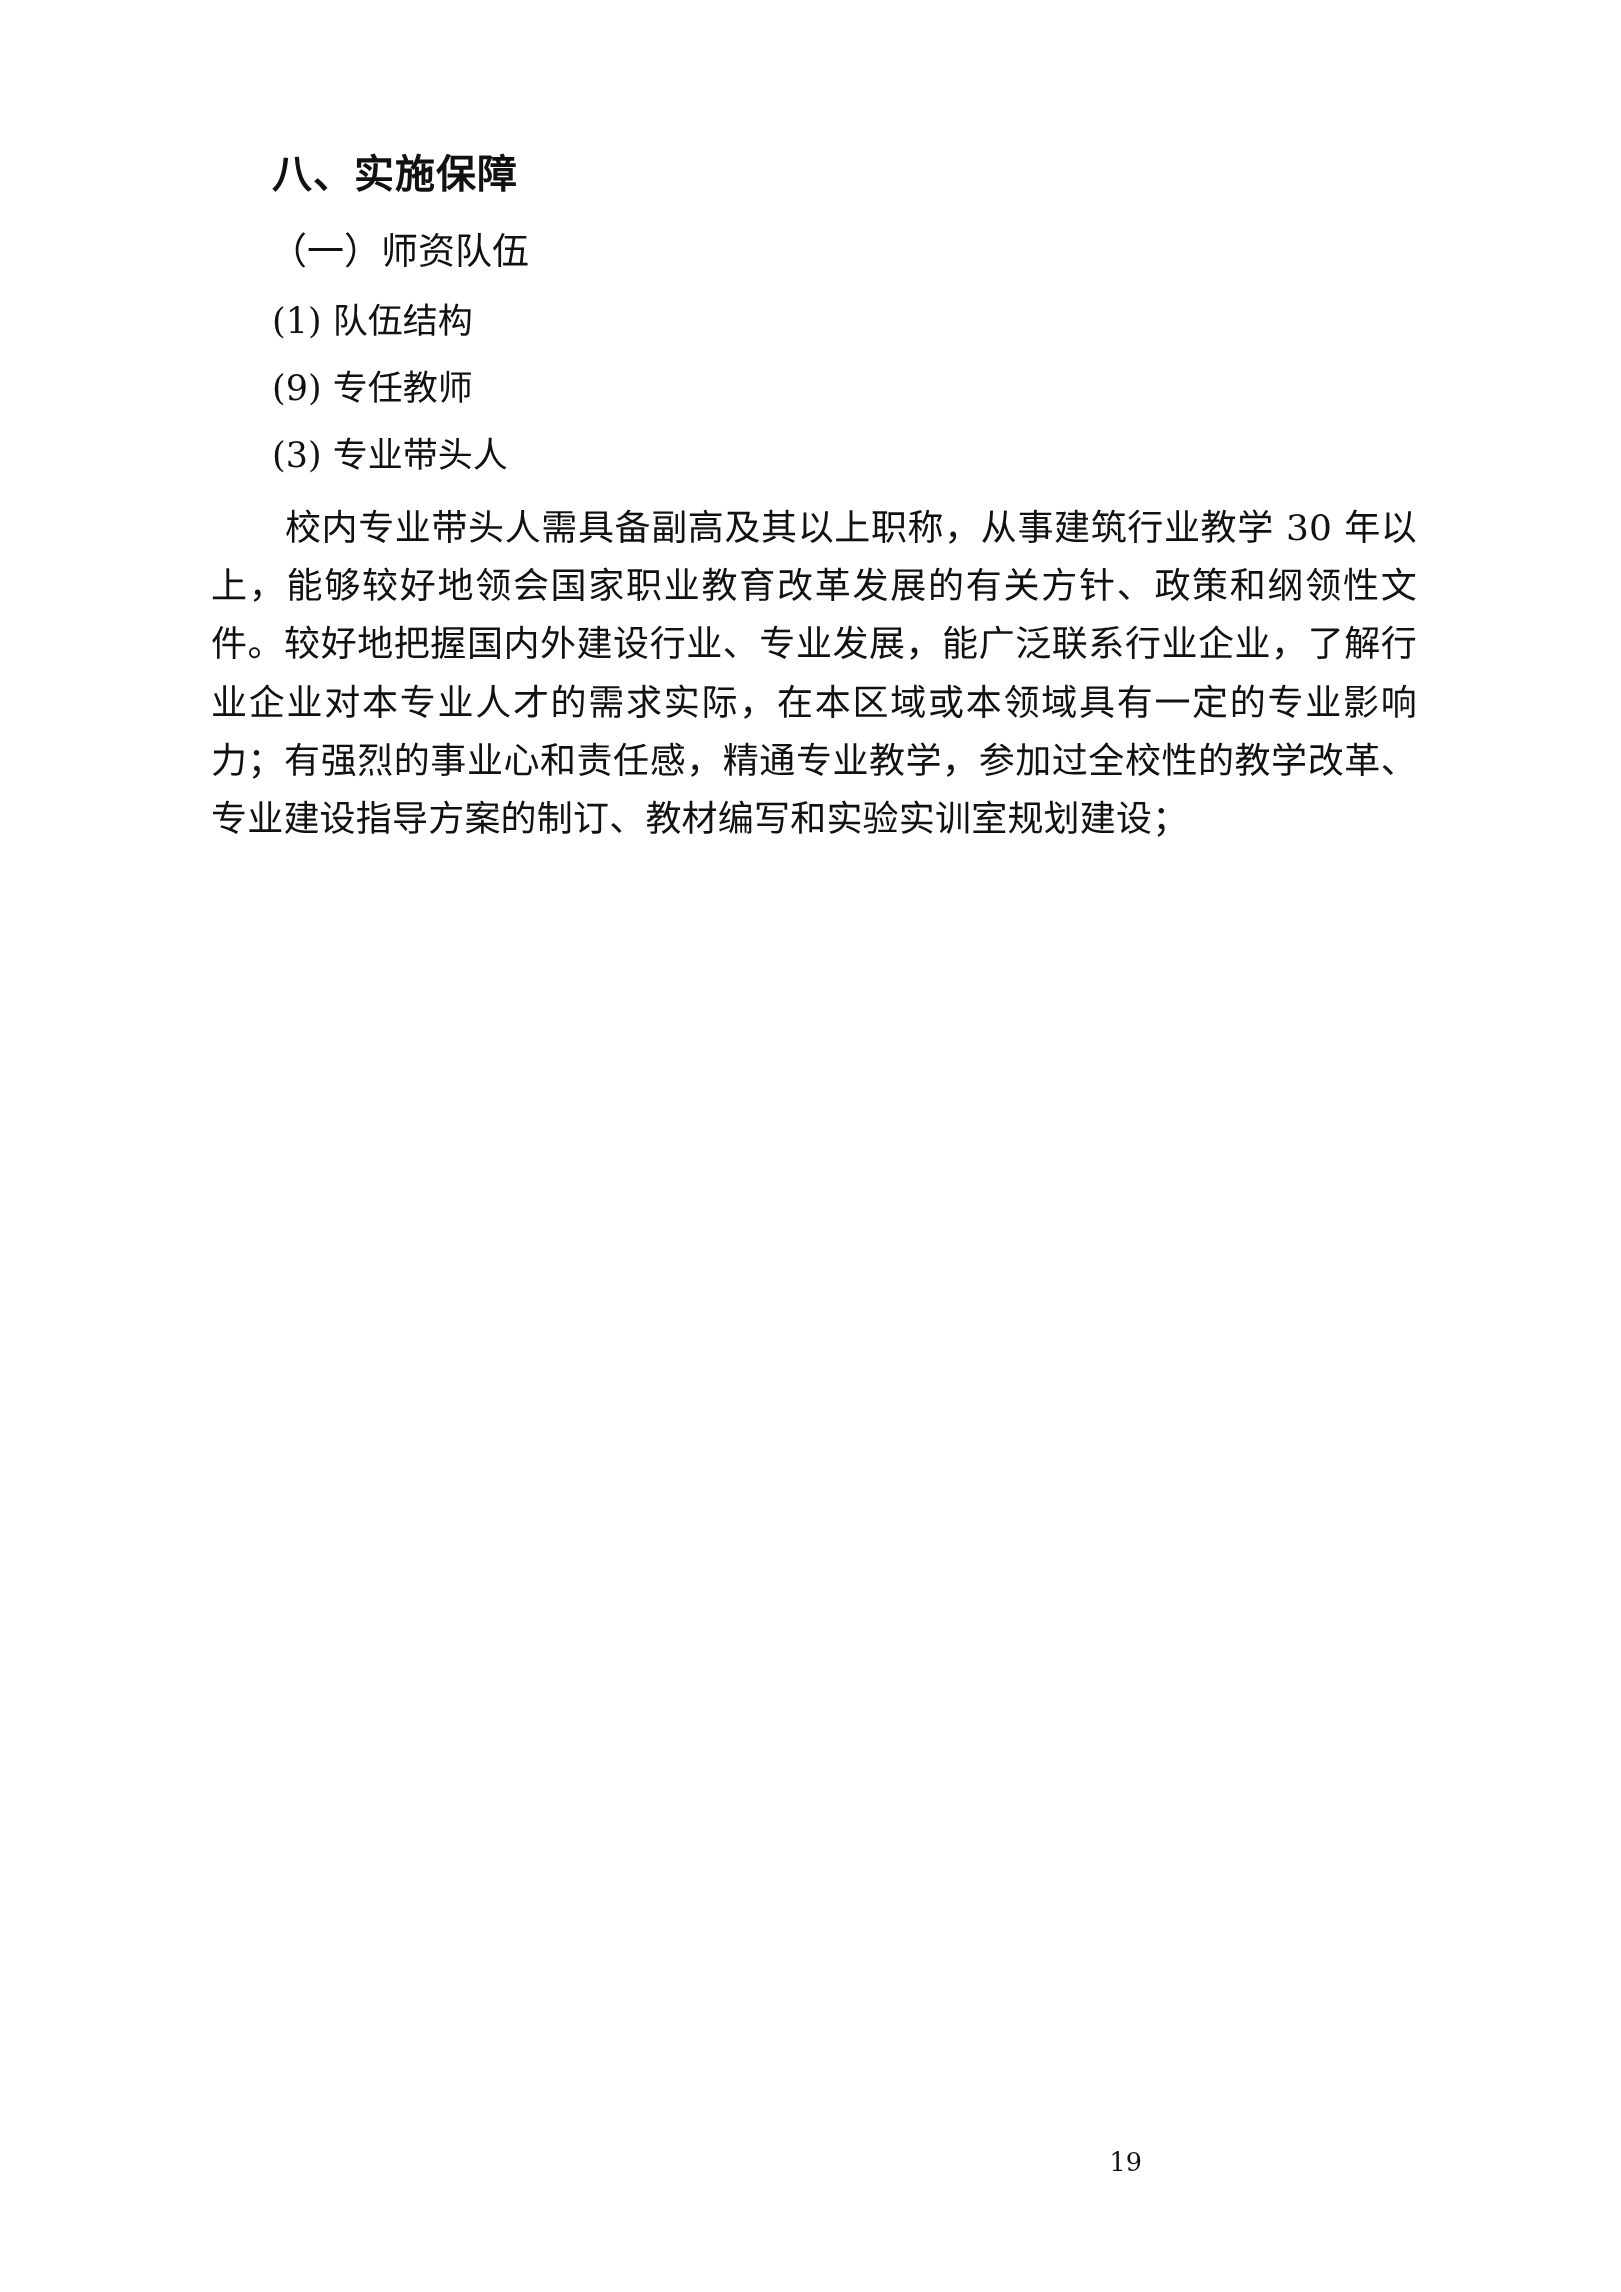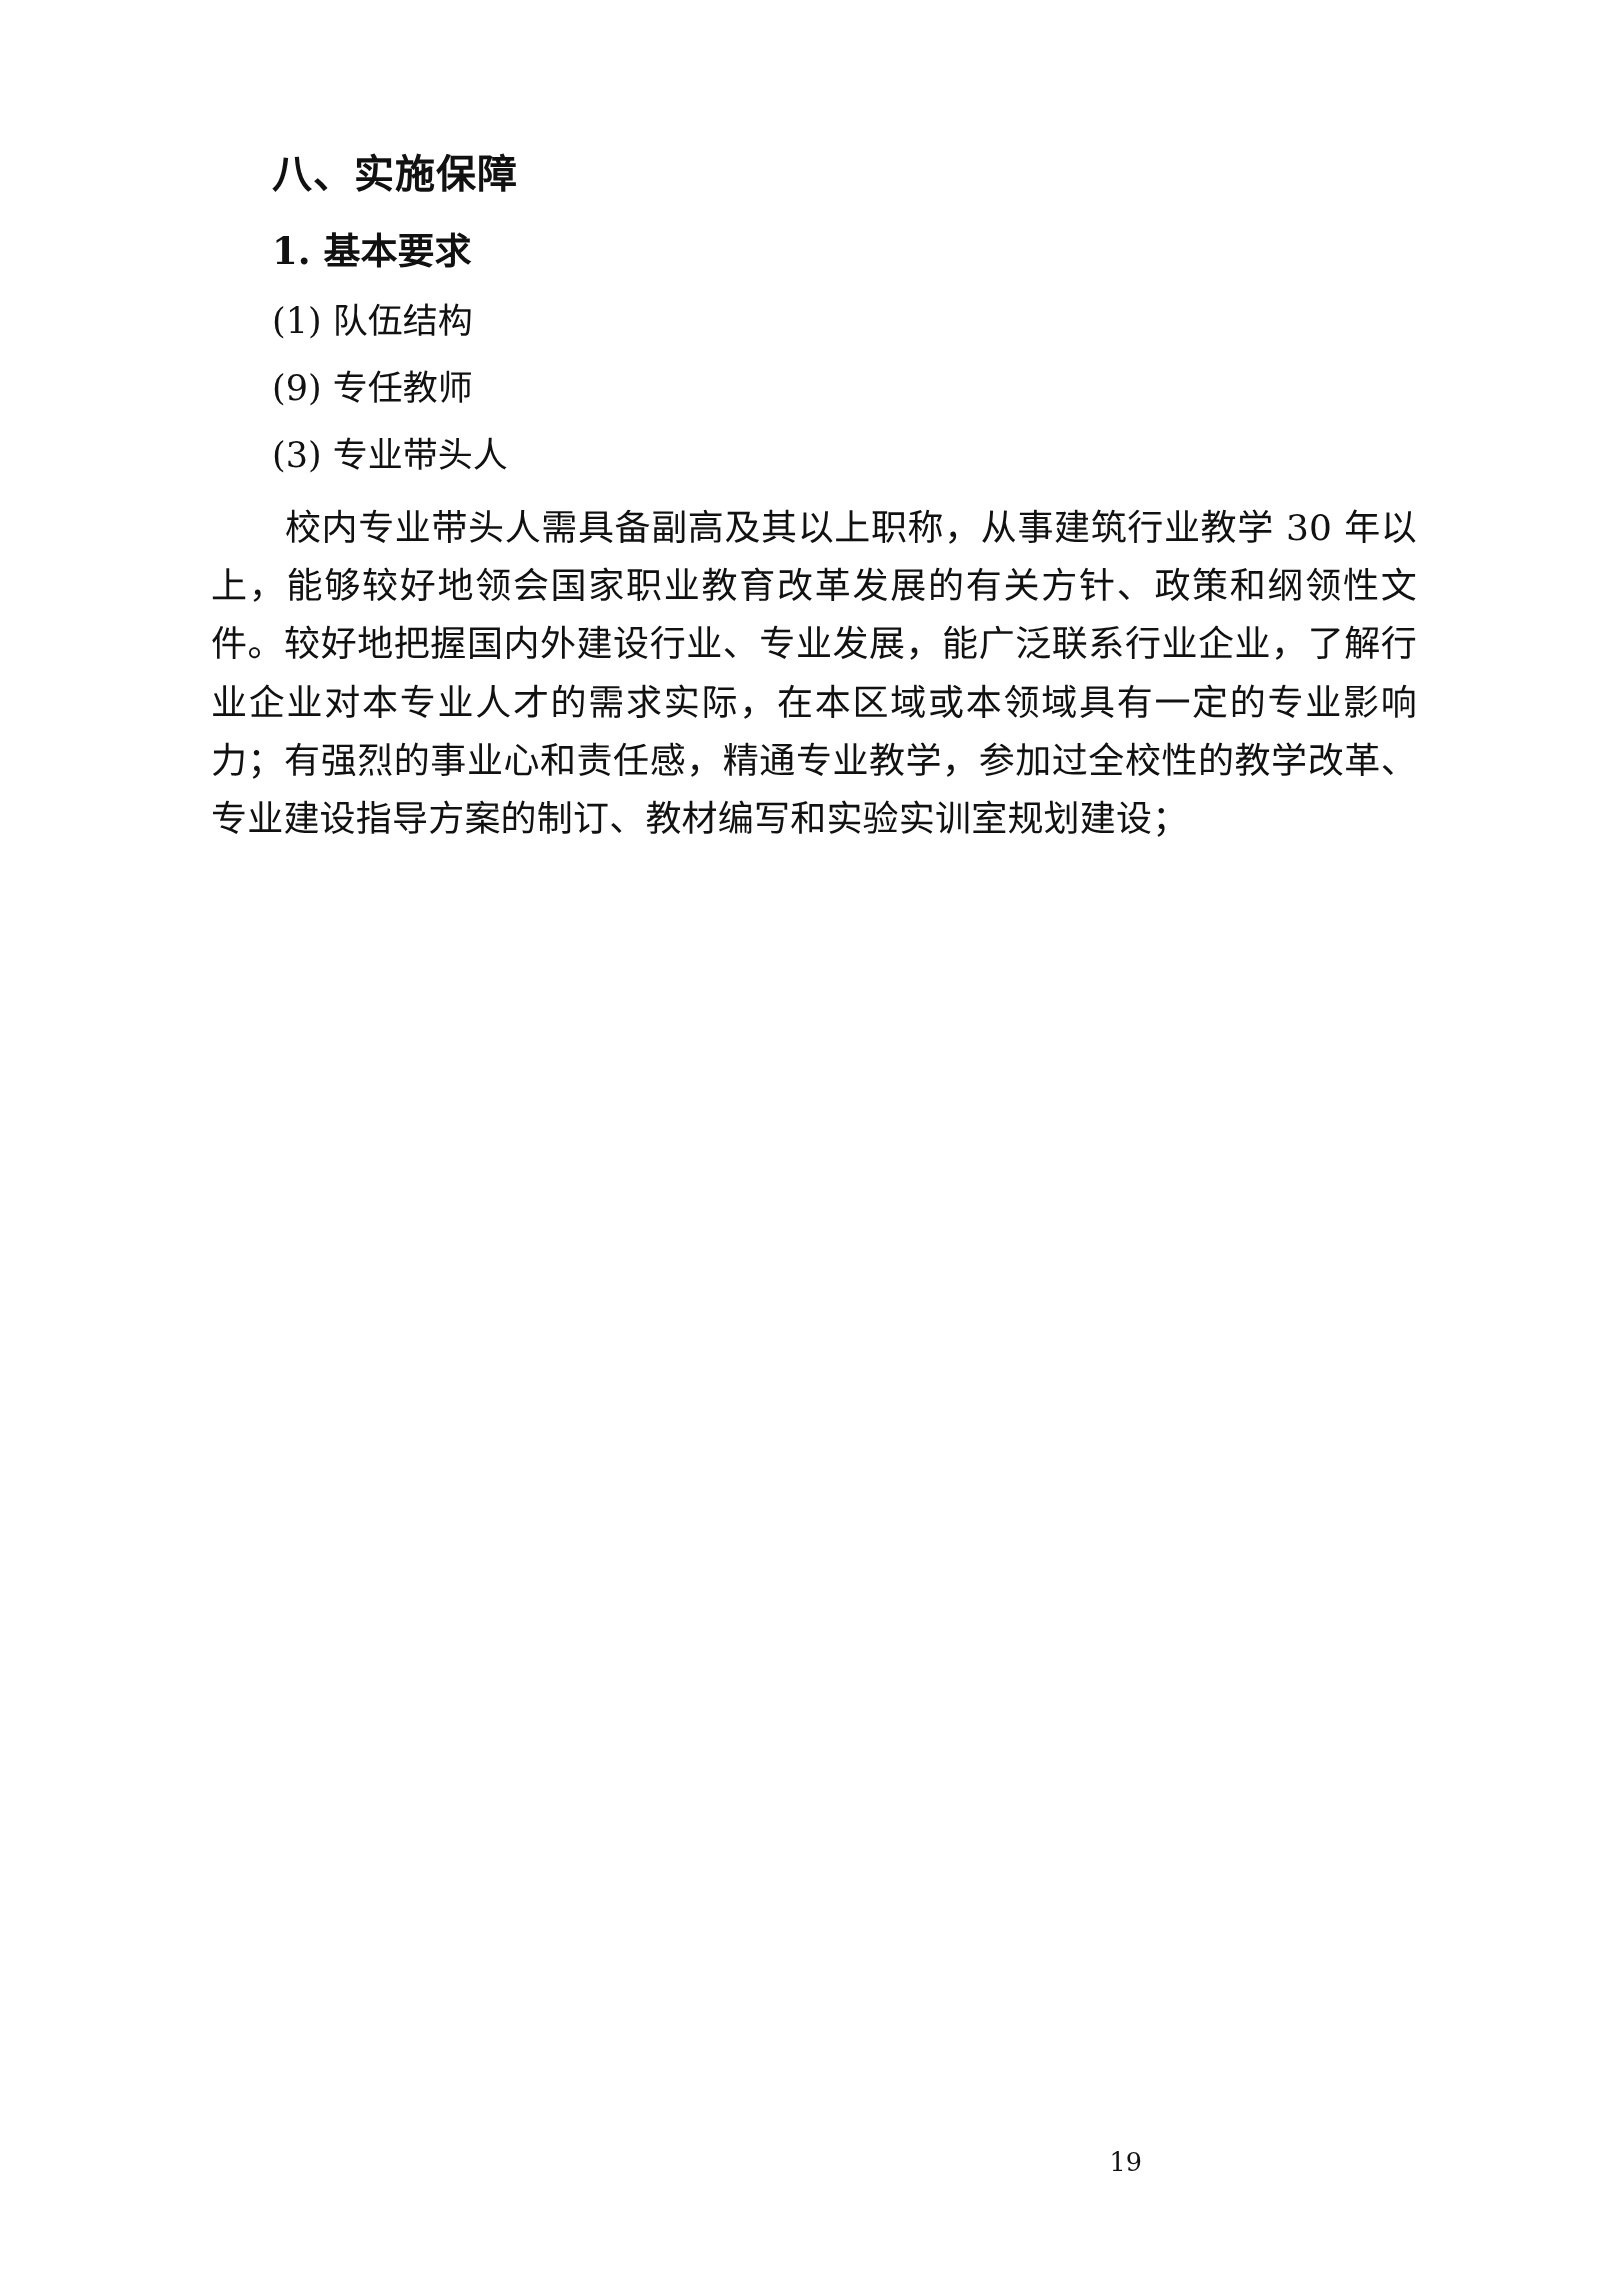--- a/index.html
+++ b/index.html
@@ -81,22 +81,22 @@
   }
 </style>
 </head>
 <body>
 
 <div class="page">
   <div class="doc-body">
 
     <h1 class="section-title">八、实施保障</h1>
 
+    <h2 class="sub-title">（一）师资队伍</h2>
 
-    <h3 class="item-title">1. 基本要求</h3>
 
     <h4 class="minor-title">(1) 队伍结构</h4>
 
 
     <h4 class="minor-title">(9) 专任教师</h4>
 
 
     <h4 class="minor-title">(3) 专业带头人</h4>
 
     <p class="para">校内专业带头人需具备副高及其以上职称，从事建筑行业教学 30 年以上，能够较好地领会国家职业教育改革发展的有关方针、政策和纲领性文件。较好地把握国内外建设行业、专业发展，能广泛联系行业企业，了解行业企业对本专业人才的需求实际，在本区域或本领域具有一定的专业影响力；有强烈的事业心和责任感，精通专业教学，参加过全校性的教学改革、专业建设指导方案的制订、教材编写和实验实训室规划建设；</p>

